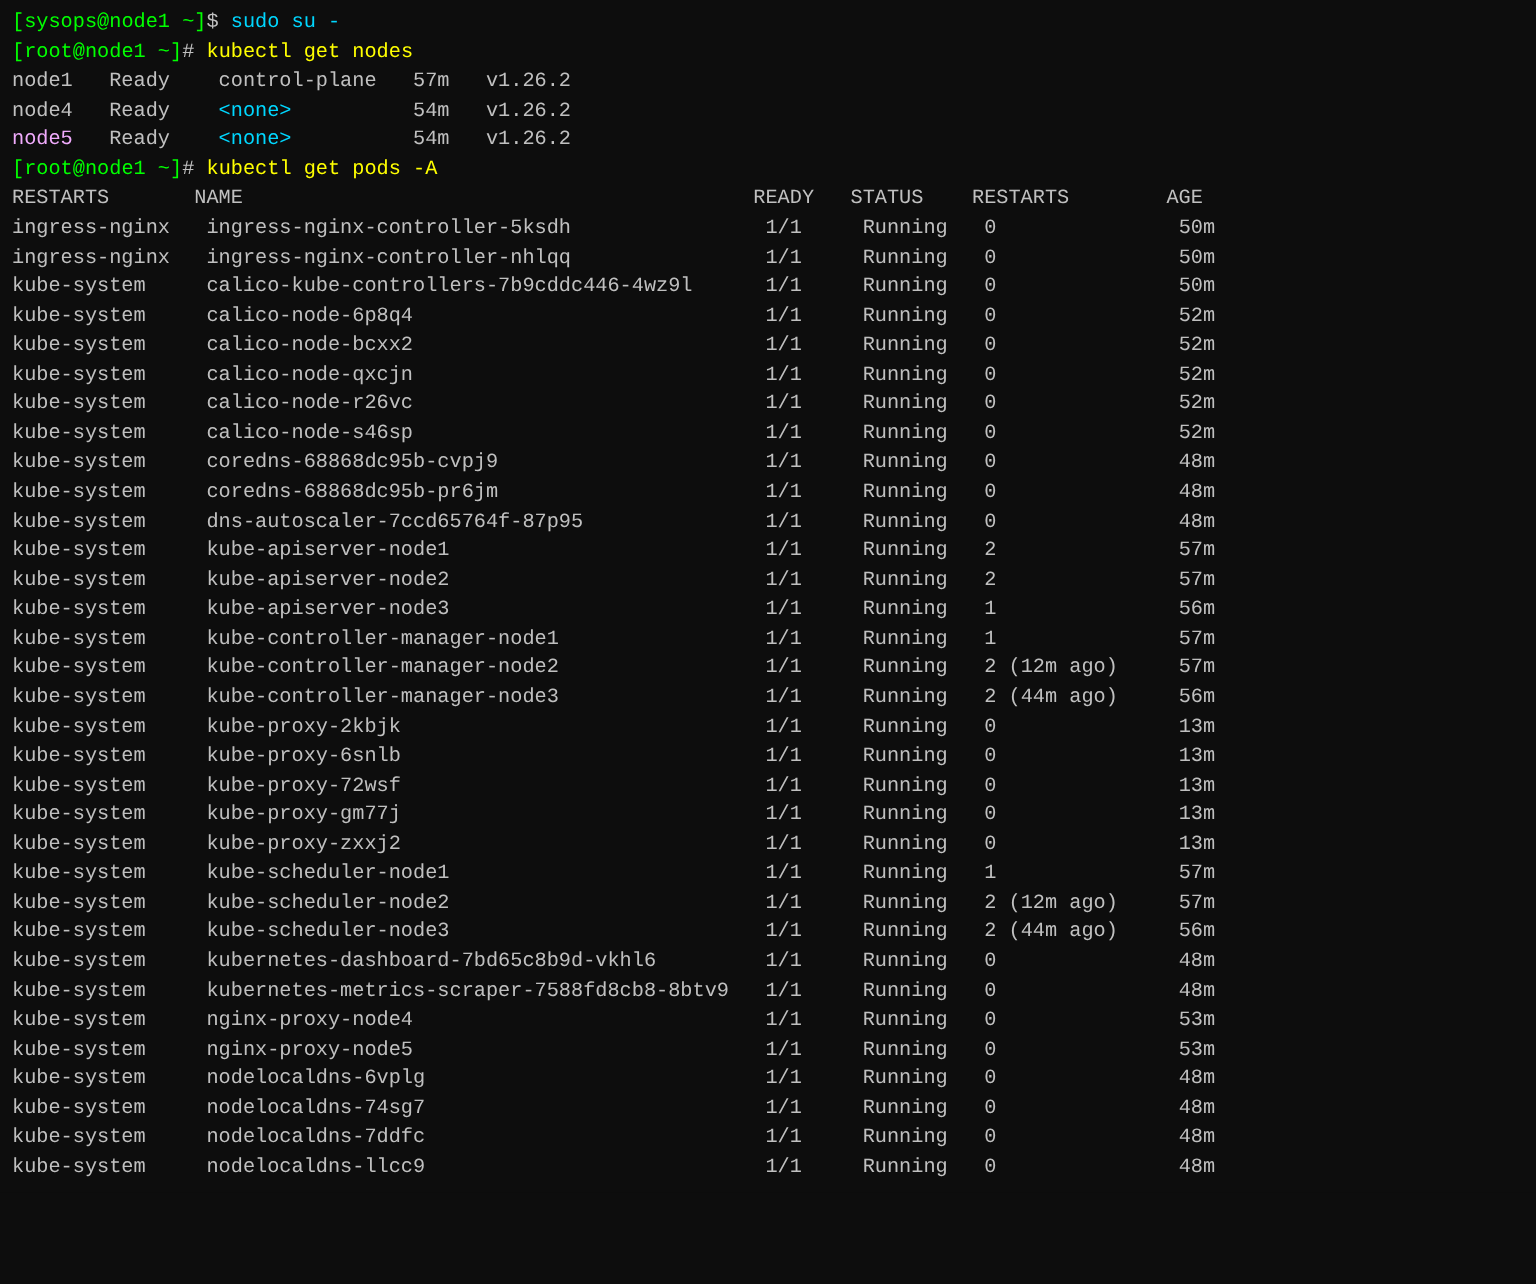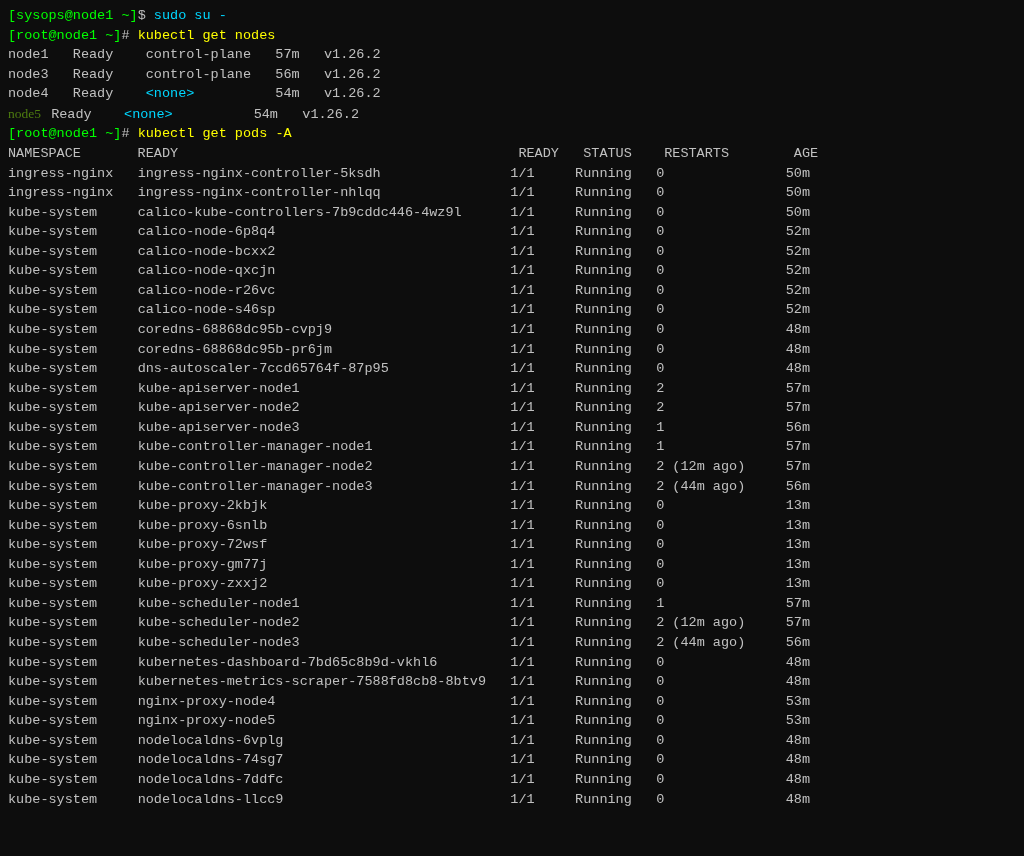--- a/index.html
+++ b/index.html
@@ -22,25 +22,24 @@
       display: block;
     }
   </style>
 </head>
 <body>
 
 <div class="terminal" id="terminal-container">
 <span class="line"><span style="color: rgb(0, 255, 0);">[</span><span style="color: rgb(0, 255, 0);">sysops</span><span style="color: rgb(0, 255, 0);">@node1</span><span style="color: rgb(0, 255, 0);"> </span><span style="color: rgb(0, 255, 0);">~</span><span style="color: rgb(0, 255, 0);">]</span><span style="color: rgb(192, 192, 192);">$ </span><span style="color: rgb(0, 215, 255);">sudo su -</span></span>
     <span class="line"><span style="color: rgb(0, 255, 0);">[</span><span style="color: rgb(0, 255, 0);">root</span><span style="color: rgb(0, 255, 0);">@node1</span><span style="color: rgb(0, 255, 0);"> </span><span style="color: rgb(0, 255, 0);">~</span><span style="color: rgb(0, 255, 0);">]</span><span style="color: rgb(192, 192, 192);"># </span><span style="color: rgb(255, 255, 0);">kubectl get nodes</span></span>
     <span class="line"><span style="color: rgb(192, 192, 192);">node1   </span><span style="color: rgb(192, 192, 192);">Ready    </span><span style="color: rgb(192, 192, 192);">control-plane   </span><span style="color: rgb(192, 192, 192);">57m   </span><span style="color: rgb(192, 192, 192);">v1.26.2</span></span>
-    <span class="line"><span style="color: rgb(192, 192, 192);">node3   </span><span style="color: rgb(192, 192, 192);">Ready    </span><span style="color: rgb(192, 192, 192);">control-plane   </span><span style="color: rgb(192, 192, 192);">56m   </span><span style="color: rgb(192, 192, 192);">v1.26.2</span></span>
     <span class="line"><span style="color: rgb(192, 192, 192);">node4   </span><span style="color: rgb(192, 192, 192);">Ready    </span><span style="color: rgb(0, 215, 255);">&lt;none&gt;          </span><span style="color: rgb(192, 192, 192);">54m   </span><span style="color: rgb(192, 192, 192);">v1.26.2</span></span>
-    <span class="line"><span style="color: #4d7c0f; font-family: Liberation Serif, serif;">node5   </span><span style="color: rgb(192, 192, 192);">Ready    </span><span style="color: rgb(0, 215, 255);">&lt;none&gt;          </span><span style="color: rgb(192, 192, 192);">54m   </span><span style="color: rgb(192, 192, 192);">v1.26.2</span></span>
+    <span class="line"><span style="color: #f0abfc;">node5   </span><span style="color: rgb(192, 192, 192);">Ready    </span><span style="color: rgb(0, 215, 255);">&lt;none&gt;          </span><span style="color: rgb(192, 192, 192);">54m   </span><span style="color: rgb(192, 192, 192);">v1.26.2</span></span>
     <span class="line"><span style="color: rgb(0, 255, 0);">[</span><span style="color: rgb(0, 255, 0);">root</span><span style="color: rgb(0, 255, 0);">@node1</span><span style="color: rgb(0, 255, 0);"> </span><span style="color: rgb(0, 255, 0);">~</span><span style="color: rgb(0, 255, 0);">]</span><span style="color: rgb(192, 192, 192);"># </span><span style="color: rgb(255, 255, 0);">kubectl get pods -A</span></span>
-    <span class="line"><span style="color:#c0c0c0">NAMESPACE       READY                                          READY   STATUS    RESTARTS        AGE</span></span>
+    <span class="line"><span style="color:#c0c0c0">RESTARTS       NAME                                          READY   STATUS    RESTARTS        AGE</span></span>
     <span class="line"><span style="color: rgb(192, 192, 192);">ingress-nginx   </span><span style="color: rgb(192, 192, 192);">ingress-nginx-controller-5ksdh                </span><span style="color: rgb(192, 192, 192);">1/1     </span><span style="color: rgb(192, 192, 192);">Running   </span><span style="color: rgb(192, 192, 192);">0               </span><span style="color: rgb(192, 192, 192);">50m</span></span>
     <span class="line"><span style="color: rgb(192, 192, 192);">ingress-nginx   </span><span style="color: rgb(192, 192, 192);">ingress-nginx-controller-nhlqq                </span><span style="color: rgb(192, 192, 192);">1/1     </span><span style="color: rgb(192, 192, 192);">Running   </span><span style="color: rgb(192, 192, 192);">0               </span><span style="color: rgb(192, 192, 192);">50m</span></span>
     <span class="line"><span style="color: rgb(192, 192, 192);">kube-system     </span><span style="color: rgb(192, 192, 192);">calico-kube-controllers-7b9cddc446-4wz9l      </span><span style="color: rgb(192, 192, 192);">1/1     </span><span style="color: rgb(192, 192, 192);">Running   </span><span style="color: rgb(192, 192, 192);">0               </span><span style="color: rgb(192, 192, 192);">50m</span></span>
     <span class="line"><span style="color: rgb(192, 192, 192);">kube-system     </span><span style="color: rgb(192, 192, 192);">calico-node-6p8q4                             </span><span style="color: rgb(192, 192, 192);">1/1     </span><span style="color: rgb(192, 192, 192);">Running   </span><span style="color: rgb(192, 192, 192);">0               </span><span style="color: rgb(192, 192, 192);">52m</span></span>
     <span class="line"><span style="color: rgb(192, 192, 192);">kube-system     </span><span style="color: rgb(192, 192, 192);">calico-node-bcxx2                             </span><span style="color: rgb(192, 192, 192);">1/1     </span><span style="color: rgb(192, 192, 192);">Running   </span><span style="color: rgb(192, 192, 192);">0               </span><span style="color: rgb(192, 192, 192);">52m</span></span>
     <span class="line"><span style="color: rgb(192, 192, 192);">kube-system     </span><span style="color: rgb(192, 192, 192);">calico-node-qxcjn                             </span><span style="color: rgb(192, 192, 192);">1/1     </span><span style="color: rgb(192, 192, 192);">Running   </span><span style="color: rgb(192, 192, 192);">0               </span><span style="color: rgb(192, 192, 192);">52m</span></span>
     <span class="line"><span style="color: rgb(192, 192, 192);">kube-system     </span><span style="color: rgb(192, 192, 192);">calico-node-r26vc                             </span><span style="color: rgb(192, 192, 192);">1/1     </span><span style="color: rgb(192, 192, 192);">Running   </span><span style="color: rgb(192, 192, 192);">0               </span><span style="color: rgb(192, 192, 192);">52m</span></span>
     <span class="line"><span style="color: rgb(192, 192, 192);">kube-system     </span><span style="color: rgb(192, 192, 192);">calico-node-s46sp                             </span><span style="color: rgb(192, 192, 192);">1/1     </span><span style="color: rgb(192, 192, 192);">Running   </span><span style="color: rgb(192, 192, 192);">0               </span><span style="color: rgb(192, 192, 192);">52m</span></span>
     <span class="line"><span style="color: rgb(192, 192, 192);">kube-system     </span><span style="color: rgb(192, 192, 192);">coredns-68868dc95b-cvpj9                      </span><span style="color: rgb(192, 192, 192);">1/1     </span><span style="color: rgb(192, 192, 192);">Running   </span><span style="color: rgb(192, 192, 192);">0               </span><span style="color: rgb(192, 192, 192);">48m</span></span>
     <span class="line"><span style="color: rgb(192, 192, 192);">kube-system     </span><span style="color: rgb(192, 192, 192);">coredns-68868dc95b-pr6jm                      </span><span style="color: rgb(192, 192, 192);">1/1     </span><span style="color: rgb(192, 192, 192);">Running   </span><span style="color: rgb(192, 192, 192);">0               </span><span style="color: rgb(192, 192, 192);">48m</span></span>

